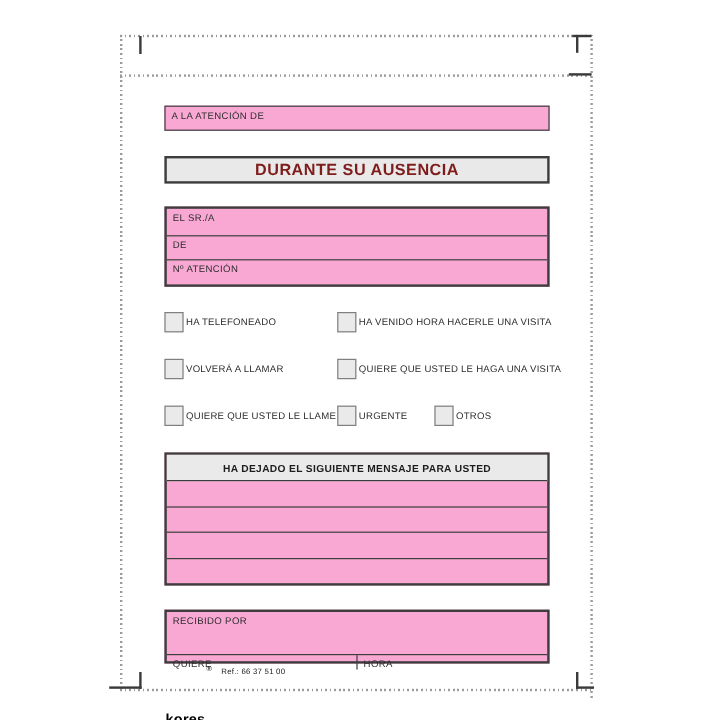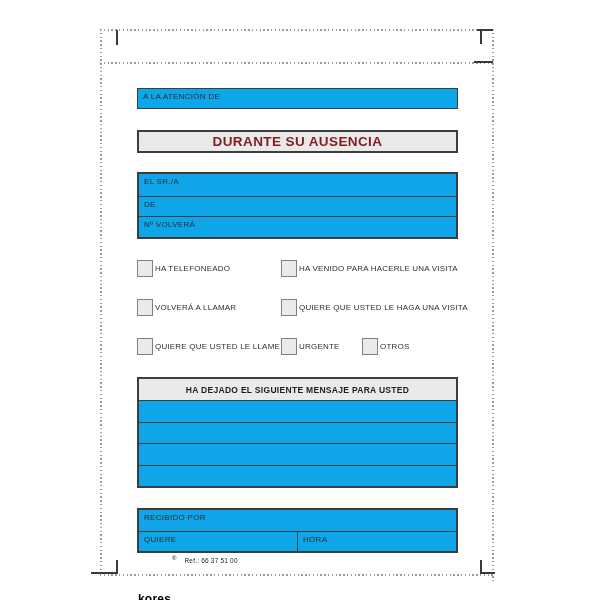--- a/index.html
+++ b/index.html
@@ -21,21 +21,21 @@
   .mark { position:absolute; background:#3a3a3a; }
   #mk-tl-v { left:116px; top:30px;  width:2px;  height:15px; }
   #mk-tr-h { left:477px; top:29px;  width:16px; height:2px; }
   #mk-tr-v { left:480px; top:30px;  width:2px;  height:14px; }
   #mk-r-stub { left:474px; top:61px; width:19px; height:2px; }
   #mk-bl-v { left:116px; top:560px; width:2px;  height:14px; }
   #mk-bl-h { left:91px;  top:572px; width:27px; height:2px; }
   #mk-br-v { left:480px; top:560px; width:2px;  height:14px; }
   #mk-br-h { left:480px; top:572px; width:15px; height:2px; }
   
-  .box { position:absolute; border:2px solid #3d3d3d; background:#0ea5e9; box-sizing:border-box; }
+  .box { position:absolute; border:2px solid #3d3d3d; background:#f9a8d4; box-sizing:border-box; }
   .field-label {
     display:block; font-size:8px; letter-spacing:0.3px; color:#2e2e2e;
     padding:3px 0 0 5px; white-space:nowrap;
   }
   #attention-box { left:137px; top:88px;  width:321px; height:21px; border-width:1.5px; }
   #attention-box .field-label { padding-top:2.5px; }
 
   #title-box { left:137px; top:130px; width:321px; height:23px; background:#e9e9e9;
     display:flex; align-items:center; justify-content:center; }
   #title-box .title-text { font-size:13.5px; font-weight:bold; letter-spacing:0.4px; color:#7f1d1d; }
@@ -62,21 +62,21 @@
   
   #message-box { left:137px; top:377px; width:321px; height:111px; display:flex; flex-direction:column; }
   #message-header { height:21px; background:#eaeaea; border-bottom:1.5px solid #3d3d3d;
     display:flex; align-items:center; justify-content:center; flex:none; }
   #message-header span { font-size:8.5px; font-weight:bold; letter-spacing:0.3px; color:#1d1d1d; }
   .msg-row { flex:1; }
   .msg-row + .msg-row { border-top:1.5px solid #3d3d3d; }
 
   
   #received-box { left:137px; top:508px; width:321px; height:45px; display:flex; flex-direction:column; }
-  #received-row { height:22px; border-bottom:1.5px solid #3d3d3d; box-sizing:border-box; flex:none; }
+  #received-row { height:36px; border-bottom:1.5px solid #3d3d3d; box-sizing:border-box; flex:none; }
   #datetime-row { flex:1; display:flex; }
   #date-cell { width:159px; border-right:1.5px solid #3d3d3d; box-sizing:border-box; }
   #time-cell { flex:1; }
 
   
   #footer { position:absolute; left:138px; top:554px; display:flex; align-items:flex-start; }
   .brand { font-weight:bold; font-size:12px; letter-spacing:0.2px; color:#000; line-height:11px;margin-top:40px; }
   .reg { font-size:6px; color:#000; line-height:6px; margin-left:1px; margin-top:1px; }
   .ref { font-size:6.5px; color:#222; letter-spacing:0.2px; margin-left:8px; margin-top:3px; white-space:nowrap; }
 </style>
@@ -109,31 +109,31 @@
   </div>
 
   <div class="box" id="caller-box">
     <div class="caller-row r1">
       <span class="field-label">EL SR./A</span>
     </div>
     <div class="caller-row r2">
       <span class="field-label">DE</span>
     </div>
     <div class="caller-row r3">
-      <span class="field-label">Nº VOLVERÁ</span>
+      <span class="field-label">Nº ATENCIÓN</span>
     </div>
   </div>
 
   <div class="cb-item" id="opt-1">
     <span class="cb"></span>
     <span class="cb-label">HA TELEFONEADO</span>
   </div>
   <div class="cb-item" id="opt-2">
     <span class="cb"></span>
-    <span class="cb-label">HA VENIDO PARA HACERLE UNA VISITA</span>
+    <span class="cb-label">HA VENIDO HORA HACERLE UNA VISITA</span>
   </div>
   <div class="cb-item" id="opt-3">
     <span class="cb"></span>
     <span class="cb-label">VOLVERÁ A LLAMAR</span>
   </div>
   <div class="cb-item" id="opt-4">
     <span class="cb"></span>
     <span class="cb-label">QUIERE QUE USTED LE HAGA UNA VISITA</span>
   </div>
   <div class="cb-item" id="opt-5">

